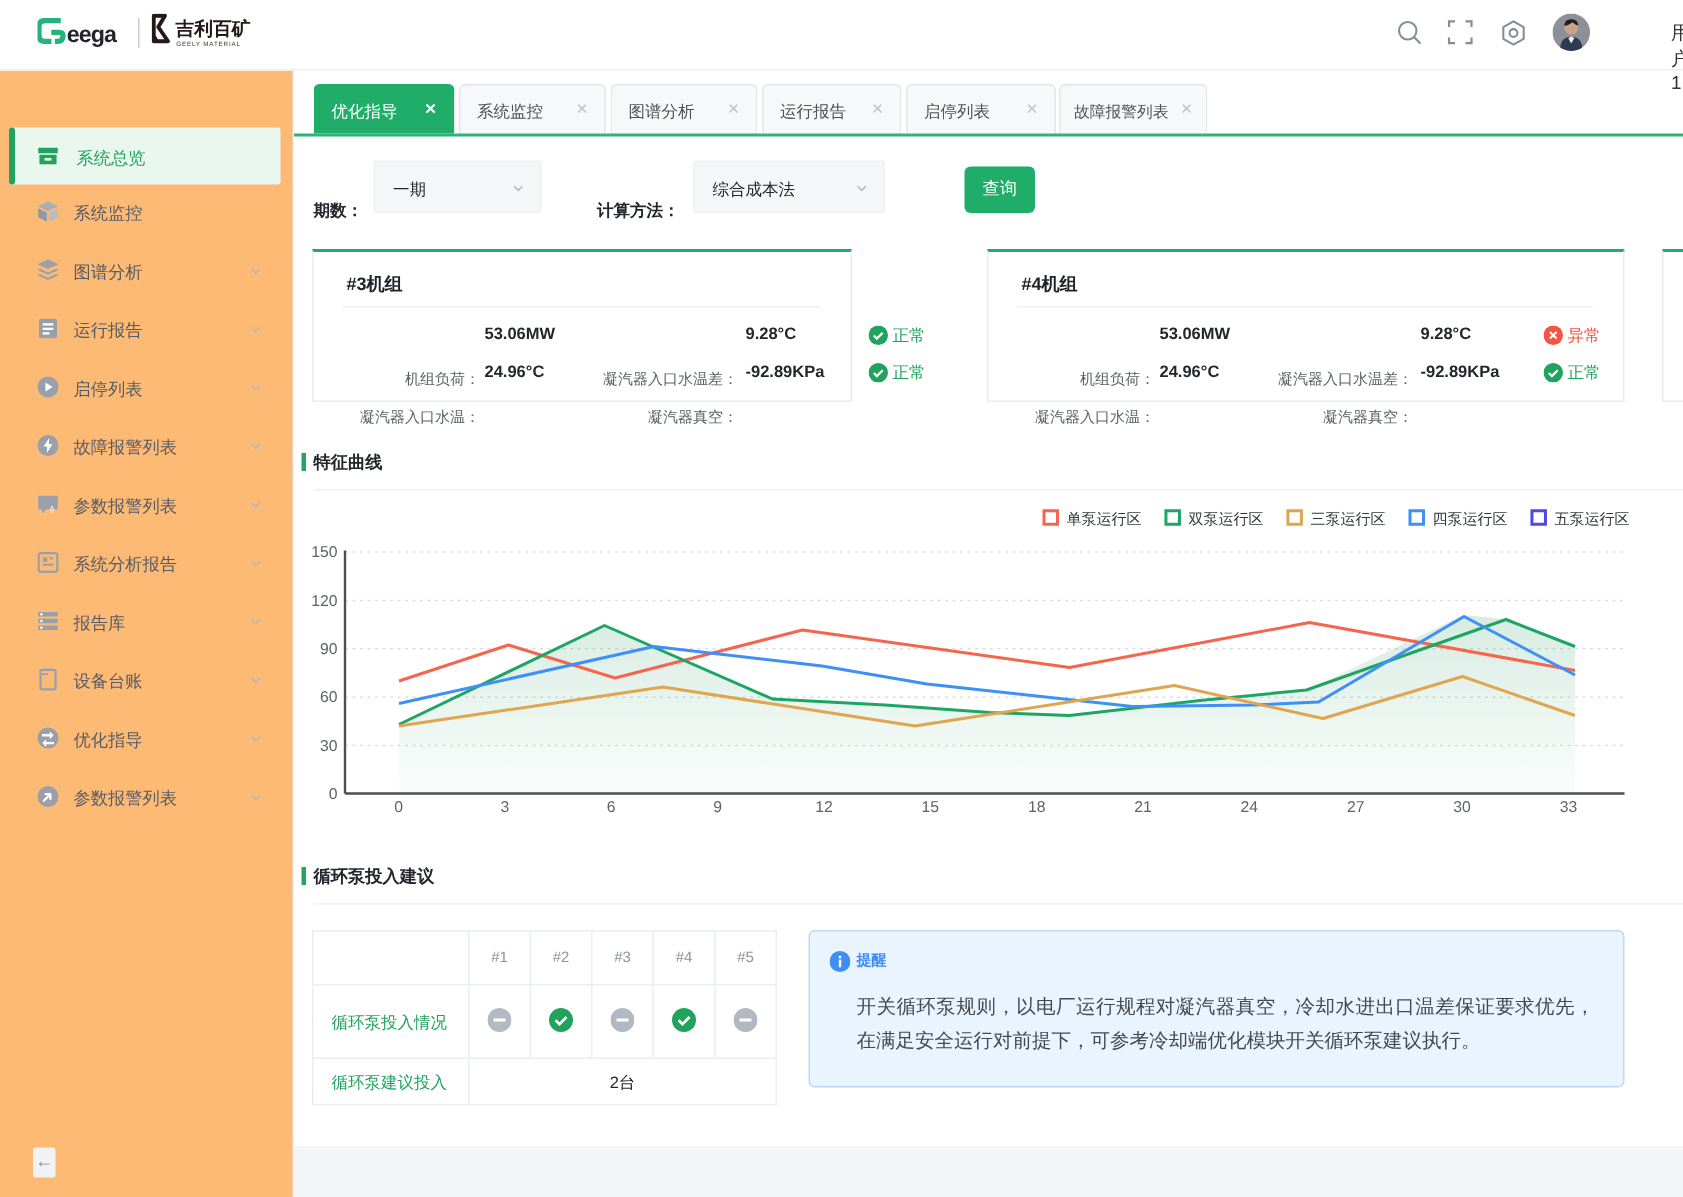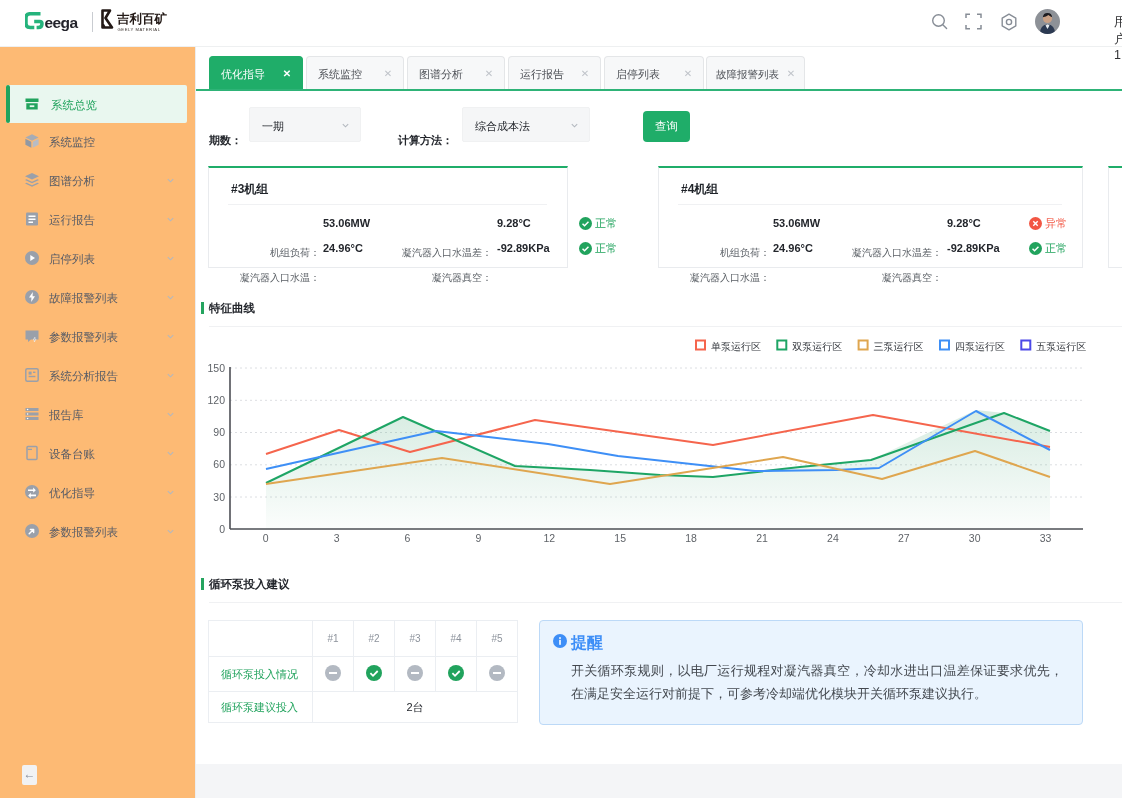--- a/index.html
+++ b/index.html
@@ -59,21 +59,21 @@
   .sect .bar { position:absolute; left:-8px; top:1px; width:3px; height:12px; background:#24a45f; }
   .shr { position:absolute; left:13px; width:913px; height:1px; background:#f0f1f3; }
 
   
   #ptable { position:absolute; left:12px; top:573px; border-collapse:collapse; }
   #ptable td { border:1px solid #ebeef2; font-size:11px; text-align:center; }
   #ptable .rh { width:104px; text-align:left; padding-left:12px; color:#21a35d; }
   #ptable .hc { width:41px; color:#8d939c; font-size:10px; }
   
   #infobox { position:absolute; left:343px; top:573px; width:544px; height:105px; background:#eaf4fe; border:1px solid #bcd9f7; border-radius:4px; }
-  #infobox .tt { position:absolute; left:31px; top:12px; font-size:16px; font-weight:bold; color:#3d8ef7; }
+  #infobox .tt { position:absolute; left:31px; top:12px; font-size:10px; font-weight:bold; color:#3d8ef7; }
   #infobox .bd { position:absolute; left:31px; top:38px; width:492px; font-size:13px; color:#43484f; line-height:23px; text-align:justify; }
 </style>
 </head>
 <body>
 
 <div id="header">
 
   <svg class="abs" style="left:25px;top:12px" width="60" height="22" viewBox="0 0 60 22">
     <path d="M15.5 1.7 H5.2 Q1 1.7 1 5.5 V11.8 Q1 15.6 5.2 15.6 H9.3" fill="none" stroke="#25b37c" stroke-width="3.5"></path>
     <path d="M9.2 9.5 H14.6 Q17 9.5 17 11.8 Q17 15.6 13.2 15.6 H11.6" fill="none" stroke="#25b37c" stroke-width="3.5"></path>
@@ -405,21 +405,21 @@
   <table id="ptable" cellspacing="0">
     <tbody>
         <tr style="height:36px">
       <td class="rh" style="background:#fff"></td>
       <td class="hc">#1</td>
           <td class="hc">#2</td>
           <td class="hc">#3</td>
           <td class="hc">#4</td>
           <td class="hc">#5</td>
     </tr>
-    <tr style="height:35px">
+    <tr style="height:49px">
       <td class="rh">循环泵投入情况</td>
       <td><svg width="16" height="16" viewBox="0 0 16 16">
               <circle cx="8" cy="8" r="8" fill="#b3b9c2"></circle>
               <rect x="4" y="7" width="8" height="2" fill="#fff"></rect>
             </svg></td>
       <td><svg width="16" height="16" viewBox="0 0 16 16">
               <circle cx="8" cy="8" r="8" fill="#21a35d"></circle>
               <path d="M4.4 8.2 L7 10.8 L11.7 6" fill="none" stroke="#fff" stroke-width="1.8"></path>
             </svg></td>
       <td><svg width="16" height="16" viewBox="0 0 16 16">

